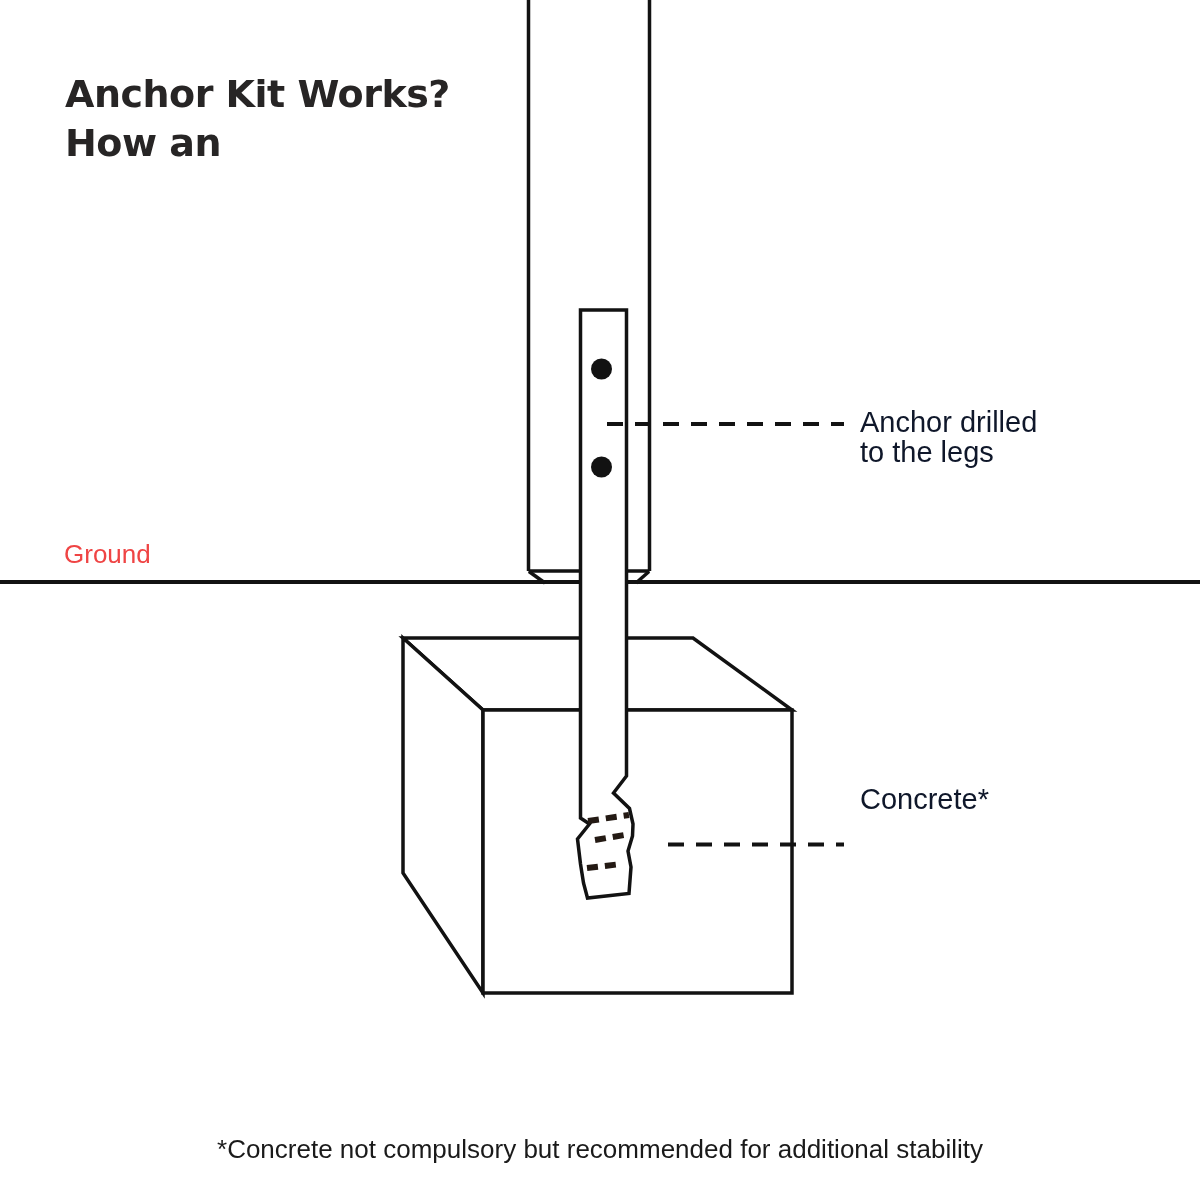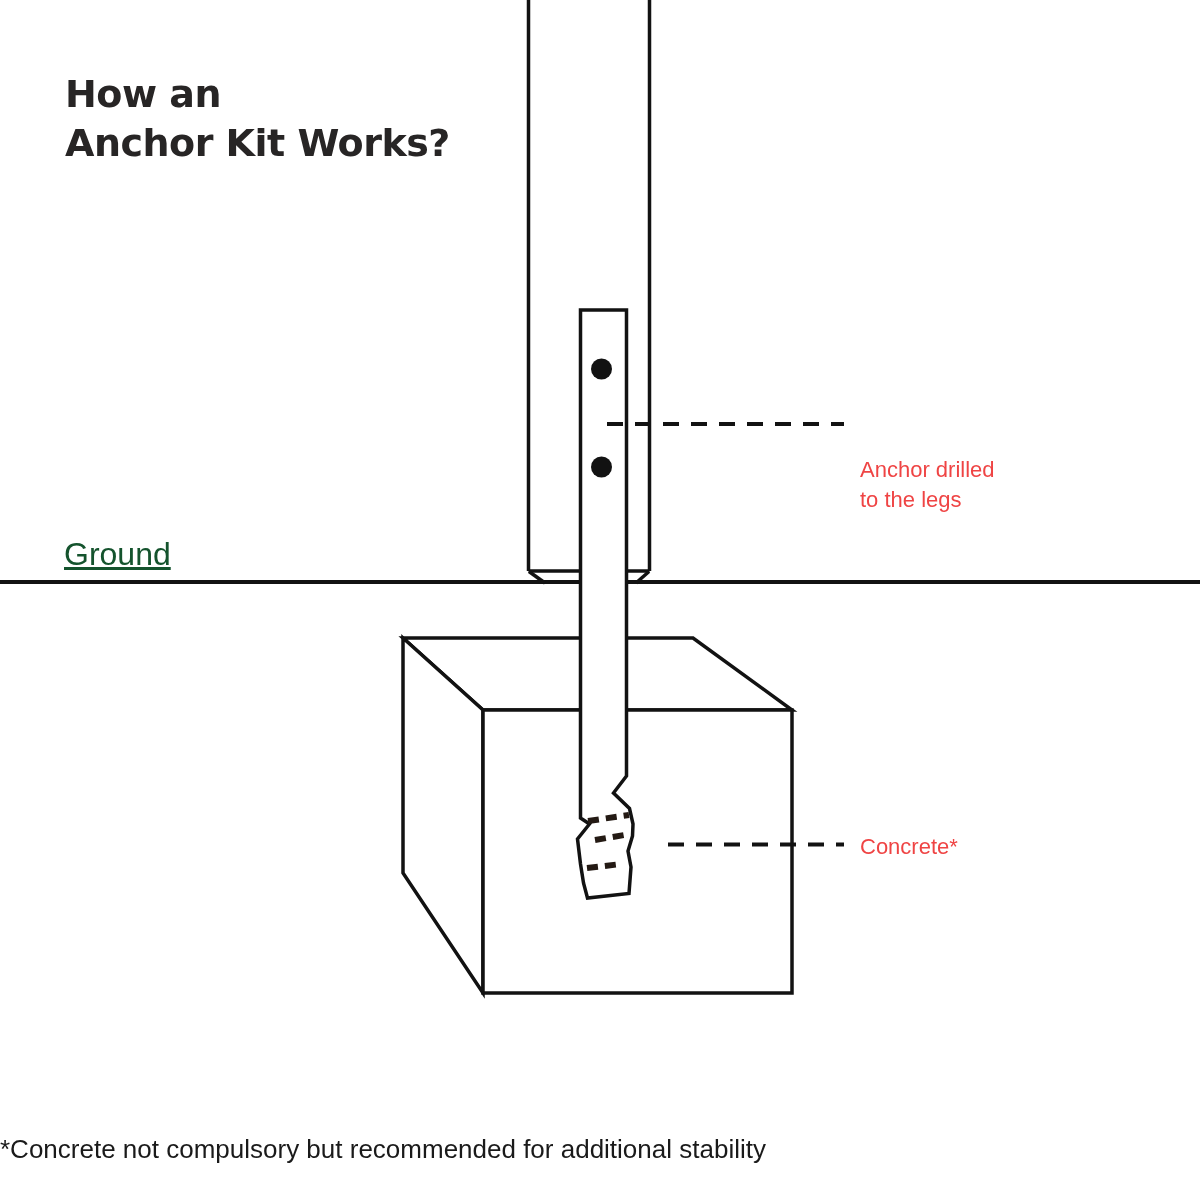--- a/index.html
+++ b/index.html
@@ -17,29 +17,30 @@
     left:65px;top:70px;
     font-family:"DejaVu Sans","Liberation Sans",sans-serif;
     font-weight:bold;
     font-size:38px;
     line-height:49px;
     letter-spacing:-0.5px;
     color:#272525;
   }
   .ground-label{
     left:64px;top:540px;
-    font-size:32px;line-height:28px;color:#14532d;text-decoration:underline;
+    font-size:26px;line-height:28px;color:#ef4444;
   }
   .callout{
-    font-size:22px;line-height:30px;color:#ef4444;margin-top:48px;
+    font-size:29px;line-height:30px;color:#0f172a;
   }
   .anchor-callout{left:860px;top:407px;}
   .concrete-callout{left:860px;top:784px;}
   .footnote{
     left:0;top:1134px;width:1200px;
+    text-align:center;
     font-size:26px;line-height:30px;color:#1a1a1a;
   }
 </style>
 </head>
 <body>
 
 <div id="canvas">
 
   <svg id="artwork" width="1200" height="1200" viewBox="0 0 1200 1200" fill="none" stroke-linecap="butt">
 
@@ -86,22 +87,22 @@
       <line x1="588" y1="821" x2="629" y2="815"></line>
       <line x1="595" y1="840" x2="630" y2="834"></line>
       <line x1="587" y1="868" x2="621" y2="864"></line>
     </g>
 
     <line x1="607" y1="424" x2="844" y2="424" stroke="#121212" stroke-width="4" stroke-dasharray="16 12"></line>
     <line x1="668" y1="844.5" x2="844" y2="844.5" stroke="#121212" stroke-width="4" stroke-dasharray="16 12"></line>
   </svg>
 
   <div class="txt title">
+    <div>Anchor Kit Works?</div>
     <div>How an</div>
-    <div>Anchor Kit Works?</div>
   </div>
 
   <div class="txt ground-label">Ground</div>
 
   <div class="txt callout anchor-callout">
     <div>Anchor drilled</div>
     <div>to the legs</div>
   </div>
 
   <div class="txt callout concrete-callout">Concrete*</div>

